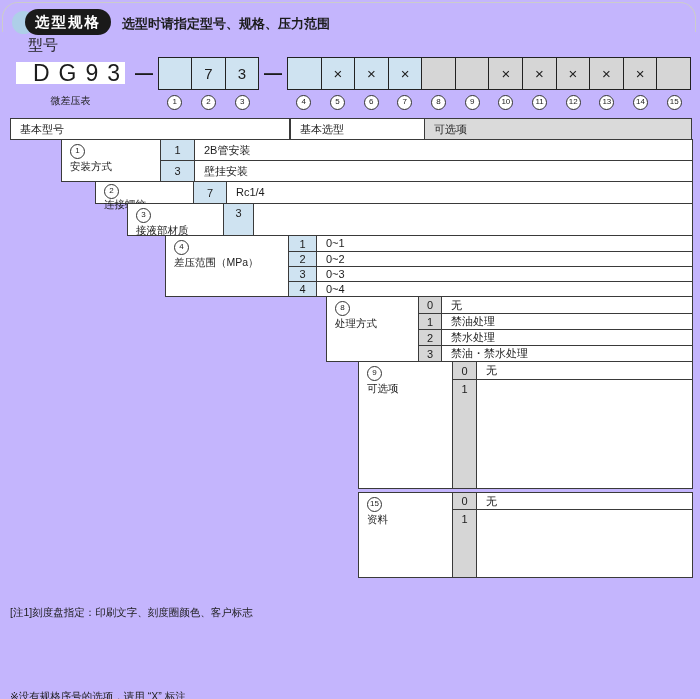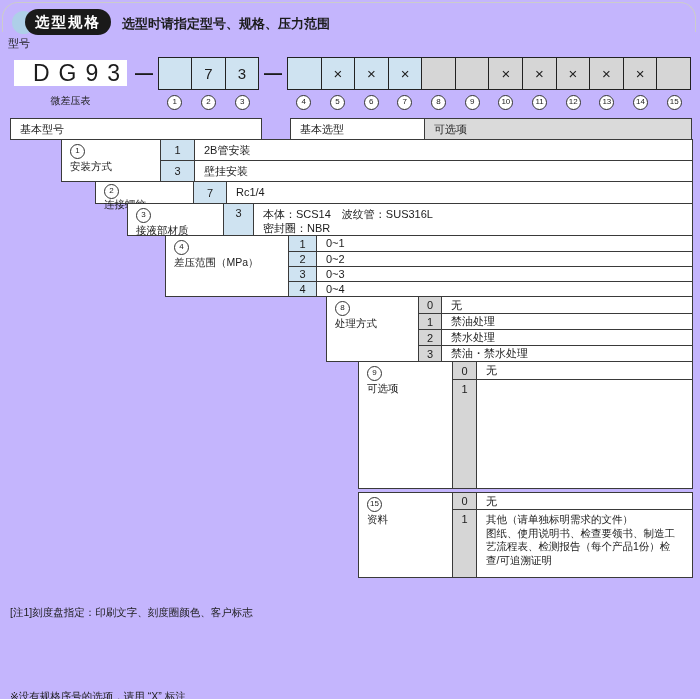--- a/index.html
+++ b/index.html
@@ -8,23 +8,23 @@
   .abs{position:absolute;box-sizing:border-box;}
   
   .page-edge{left:2px;top:2px;width:694px;height:30px;border:1px solid #cccccc;border-bottom:none;
              border-radius:16px 16px 0 0;}
   
   .badge-ellipse{left:12px;top:11px;width:23px;height:23px;background:#aecfe8;border-radius:50%;}
   .badge-pill{left:25px;top:9px;width:86px;height:26px;background:#1a1a1a;border-radius:13px;
               color:#ffffff;font-size:14.5px;font-weight:bold;display:flex;align-items:center;justify-content:center;
               letter-spacing:2px;}
   .subtitle{left:122px;top:15px;font-size:13px;font-weight:bold;}
-  .model-label{left:8px;top:36px;font-size:11px;text-align:center;}
-  
-  .dg-box{left:10px;top:56px;width:121px;height:34px;border:4px solid #c4b5fd;background:#ffffff;
+  .model-label{left:28px;top:36px;font-size:15px;text-align:center;}
+  
+  .dg-box{left:10px;top:56px;width:121px;height:34px;border:6px solid #c4b5fd;background:#ffffff;
           display:flex;align-items:center;justify-content:center;font-size:23px;letter-spacing:9px;padding-left:21px;}
   .dg-caption{left:10px;top:94px;width:121px;text-align:center;font-size:10px;font-family:Liberation Serif, serif;}
   .dash{top:57px;height:32px;display:flex;align-items:center;justify-content:center;font-size:18px;font-weight:bold;}
   .cell-group{top:57px;height:33px;border:1.5px solid #222222;display:flex;background:#ffffff;}
   .mcell{flex:1 1 0;border-right:1px solid #222222;display:flex;align-items:center;justify-content:center;
          font-size:15px;}
   .mcell:last-child{border-right:none;}
   .bg-blue{background:#cfe3f1;}
   .bg-gray{background:#d6d6d6;}
   .num-row{top:95px;height:14px;display:flex;}
@@ -130,21 +130,21 @@
         <span class="circ">13</span>
       </span>
     <span class="numslot">
         <span class="circ">14</span>
       </span>
     <span class="numslot">
         <span class="circ">15</span>
       </span>
   </div>
 
-  <div class="abs hbox" style="left:10px;width:252px;">基本型号</div>
+  <div class="abs hbox" style="left:10px;width:280px;">基本型号</div>
   <div class="abs hbox" style="left:290px;width:138px;">基本选型</div>
   <div class="abs hbox gray" style="left:424px;width:268px;">可选项</div>
 
   <div class="abs tlabel" style="left:61px;top:139px;width:100px;height:43px;">
     <span class="circ">1</span>
     <div class="tlabel-text">安装方式</div>
   </div>
   <div class="abs trow" style="left:160px;top:139px;width:533px;height:22px;">
     <span class="tcode bg-blue" style="width:33px;">1</span>
     <span class="tdesc">2B管安装</span>
@@ -162,22 +162,20 @@
     <span class="tcode bg-blue" style="width:32px;">7</span>
     <span class="tdesc">Rc1/4</span>
   </div>
 
   <div class="abs tlabel" style="left:127px;top:203px;width:97px;height:33px;">
     <span class="circ">3</span>
     <div class="tlabel-text">接液部材质</div>
   </div>
   <div class="abs trow top" style="left:223px;top:203px;width:470px;height:33px;">
     <span class="tcode bg-blue" style="width:29px;">3</span>
-    <span class="tdesc">本体：SCS14　波纹管：SUS316L
-密封圈：NBR</span>
   </div>
 
   <div class="abs tlabel" style="left:165px;top:235px;width:124px;height:62px;">
     <span class="circ">4</span>
     <div class="tlabel-text">差压范围（MPa）</div>
   </div>
   <div class="abs trow" style="left:288px;top:235px;width:405px;height:17px;">
     <span class="tcode bg-blue" style="width:27px;">1</span>
     <span class="tdesc">0~1</span>
   </div>
@@ -231,22 +229,18 @@
   <div class="abs tlabel" style="left:358px;top:492px;width:95px;height:86px;">
     <span class="circ">15</span>
     <div class="tlabel-text">资料</div>
   </div>
   <div class="abs trow" style="left:452px;top:492px;width:241px;height:18px;">
     <span class="tcode bg-gray" style="width:23px;">0</span>
     <span class="tdesc">无</span>
   </div>
   <div class="abs trow top" style="left:452px;top:509px;width:241px;height:69px;">
     <span class="tcode bg-gray" style="width:23px;">1</span>
-    <span class="tdesc small-lh" style="line-height:1.3;">其他（请单独标明需求的文件）
-图纸、使用说明书、检查要领书、制造工
-艺流程表、检测报告（每个产品1份）检
-查/可追溯证明</span>
   </div>
 
   <div class="abs note" style="top:606px;">[注1]刻度盘指定：印刷文字、刻度圈颜色、客户标志</div>
   <div class="abs note" style="top:670px;margin-top:20px;">※没有规格序号的选项，请用 “X” 标注。</div>
 
 </div>
 
 </body></html>

